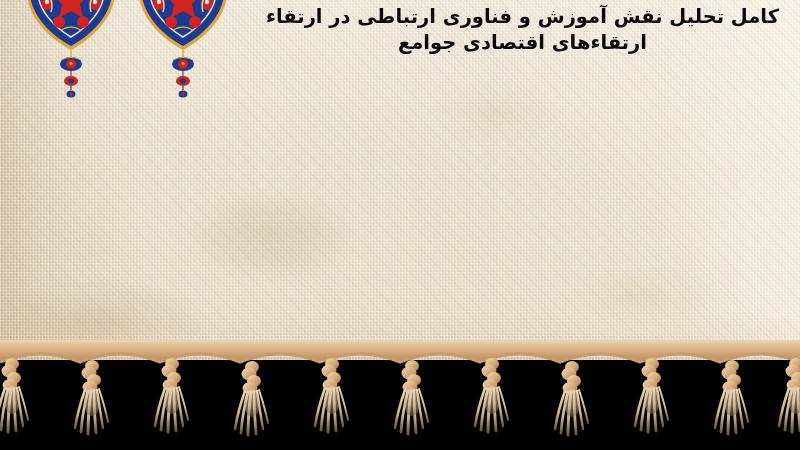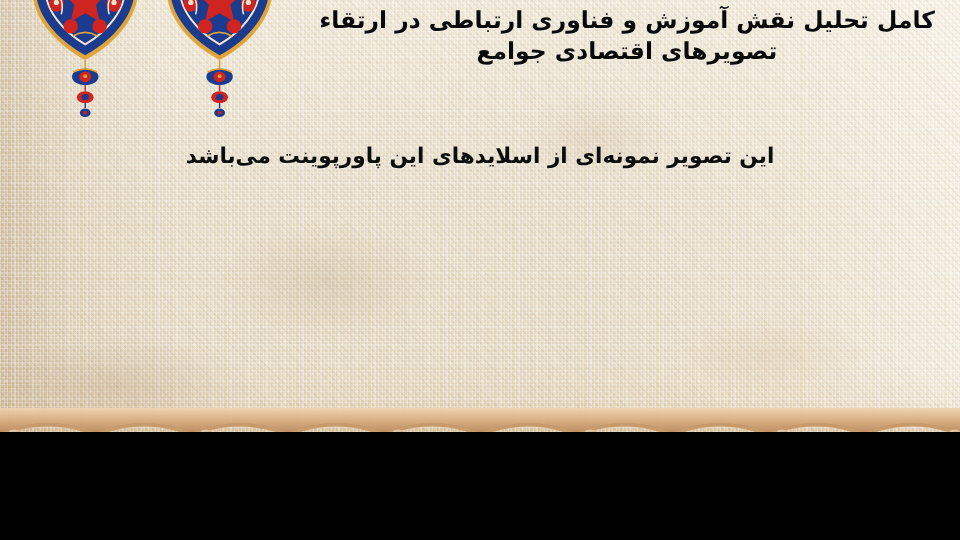--- a/index.html
+++ b/index.html
@@ -5,21 +5,21 @@
 <style>
   html, body {
     margin: 0;
     padding: 0;
     background: #000;
   }
 
   #slide {
     position: relative;
     width: 800px;
-    height: 360px;
+    height: 450px;
     overflow: hidden;
     background: #d946ef;
     font-family: "DejaVu Sans", "Liberation Sans", sans-serif;
     -webkit-font-smoothing: antialiased;
   }
 
   
   .canvas-sheet {
     position: absolute;
     left: 0;
@@ -224,25 +224,24 @@
         <line x1="183" y1="105" x2="183" y2="110" stroke="#cf2420" stroke-width="1.2"></line>
         <use href="#pendant-small" transform="translate(183,115)"></use>
         <line x1="183" y1="120" x2="183" y2="124" stroke="#1b3b8f" stroke-width="1.2"></line>
         <use href="#pendant-tiny" transform="translate(183,128)"></use>
       </g>
     </svg>
   </div>
 
   <div class="title-block">
     <div class="title-line">کامل تحلیل نقش آموزش و فناوری ارتباطی در ارتقاء</div>
-    <div class="title-line">تصویر‌های اقتصادی جوامع</div>
+    <div class="title-line">ارتقاء‌های اقتصادی جوامع</div>
   </div>
 
   <div class="body-block">
-    <div class="body-line">این تصویر نمونه‌ای از اسلایدهای این پاورپوینت می‌باشد</div>
   </div>
 
   <div class="fringe">
     <svg width="800" height="114" viewBox="0 0 800 114">
       <defs>
         <linearGradient id="cordg" x1="0" y1="0" x2="0" y2="1">
           <stop offset="0%" stop-color="#efd3b0"></stop>
           <stop offset="45%" stop-color="#d9ae81"></stop>
           <stop offset="100%" stop-color="#b5855a"></stop>
         </linearGradient>

